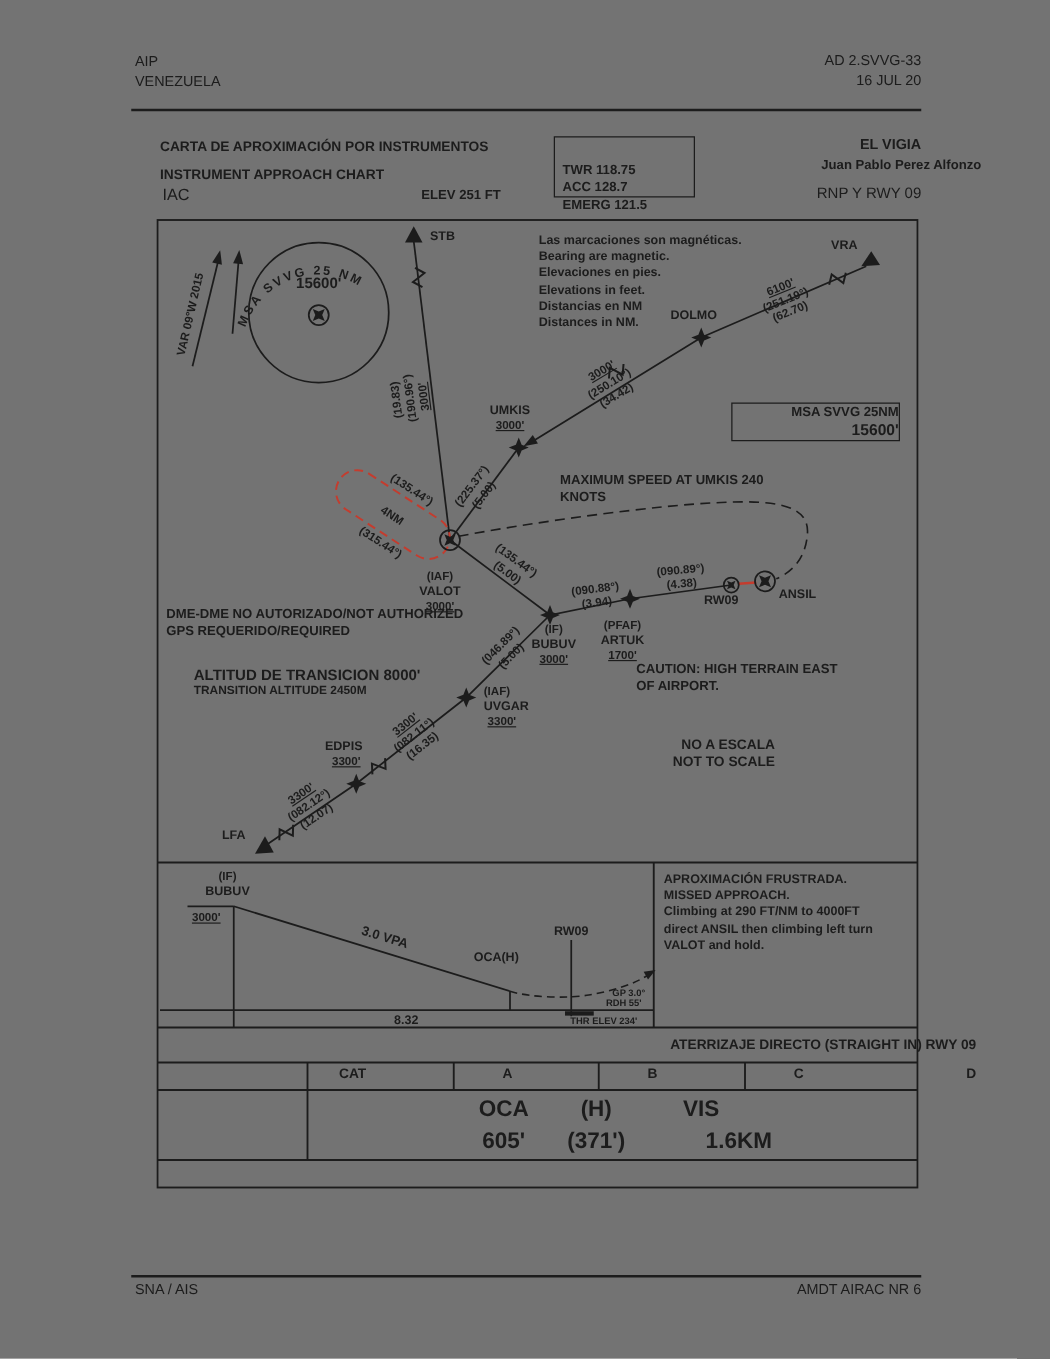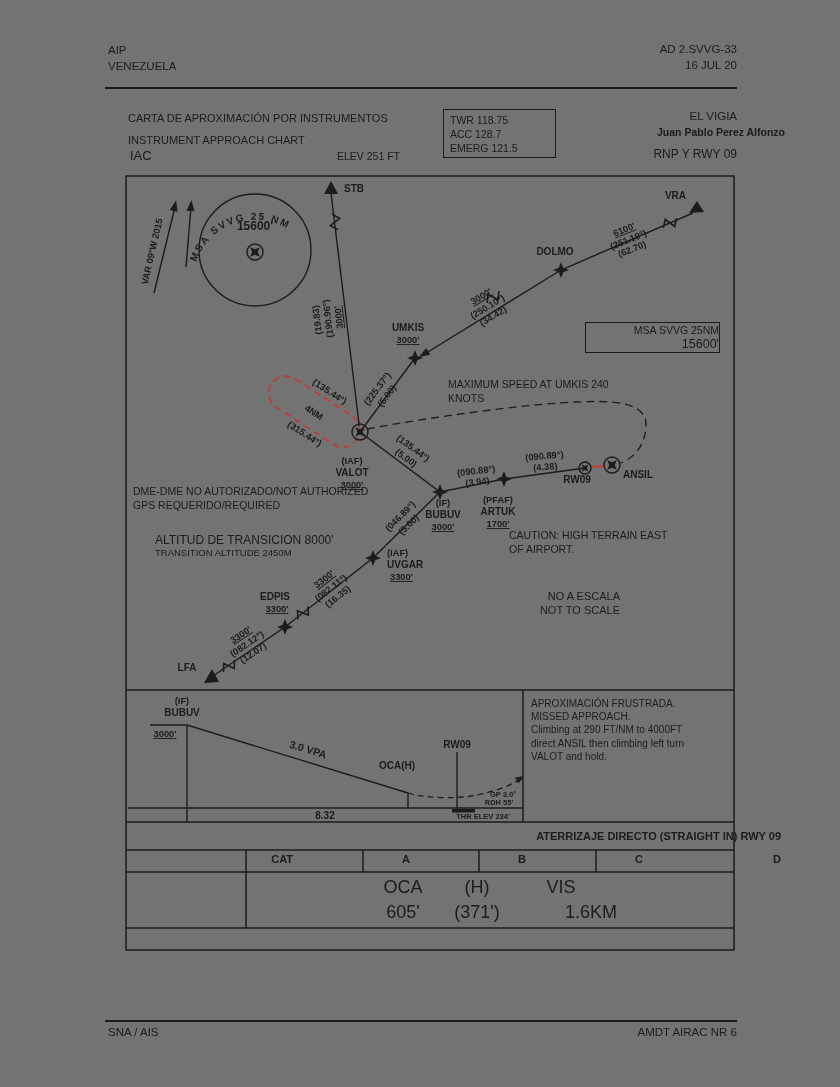--- a/index.html
+++ b/index.html
@@ -1,19 +1,19 @@
 <!DOCTYPE html>
 <html><head>
 <meta charset="utf-8">
 <style>
   html,body{margin:0;padding:0;background:#e8e8e8;}
   #page{position:relative;width:840px;height:1087px;background:#737373;
         font-family:"Liberation Sans",sans-serif;color:#1c1c1c;overflow:hidden;}
   .abs{position:absolute;}
-  .b{font-weight:400;}
+  .b{font-weight:700;}
   .sb{font-weight:600;padding-left:48px;}
   .rt{text-align:right;}
   .ctr{text-align:right;}
   .rule{position:absolute;height:2px;background:#1c1c1c;}
   .box{position:absolute;border:1.5px solid #1c1c1c;box-sizing:border-box;}
   svg text{font-family:"Liberation Sans",sans-serif;fill:#1c1c1c;}
   svg .fix{font-size:10px;font-weight:700;}
   svg .lbl{font-size:9.3px;font-weight:600;}
   svg .sm{font-size:7.5px;font-weight:600;}
   svg .u{text-decoration:underline;}
@@ -30,21 +30,21 @@
   <div class="abs" style="left:108px;top:60px;font-size:11.5px">VENEZUELA</div>
   <div class="abs rt" style="left:500px;top:43px;width:237px;font-size:11.5px">AD 2.SVVG-33</div>
   <div class="abs rt" style="left:500px;top:59px;width:237px;font-size:11.5px">16 JUL 20</div>
   <div class="rule" style="left:105px;top:87px;width:632px"></div>
 
   <div class="abs b" style="left:128px;top:112px;font-size:11px">CARTA DE APROXIMACIÓN POR INSTRUMENTOS</div>
   <div class="abs b" style="left:128px;top:134px;font-size:11px">INSTRUMENT APPROACH CHART</div>
   <div class="abs" style="left:130px;top:148px;font-size:13px">IAC</div>
   <div class="abs b" style="left:337px;top:150px;font-size:10.5px">ELEV 251 FT</div>
 
-  <div class="box" style="left:443px;top:109px;width:113px;height:49px;padding:3px 6px">
+  <div class="box" style="left:443px;top:109px;width:113px;height:49px;padding:19px 6px">
     <div class="b" style="font-size:10.5px;line-height:14px">TWR 118.75</div>
     <div class="b" style="font-size:10.5px;line-height:14px">ACC 128.7</div>
     <div class="b" style="font-size:10.5px;line-height:14px">EMERG 121.5</div>
   </div>
 
   <div class="abs rt b" style="left:480px;top:110px;width:257px;font-size:11.5px">EL VIGIA</div>
   <div class="abs rt sb" style="left:480px;top:126px;width:257px;font-size:10.5px">Juan Pablo Perez Alfonzo</div>
   <div class="abs rt" style="left:480px;top:147px;width:257px;font-size:12px">RNP Y RWY 09</div>
 
   <svg class="abs" style="left:125px;top:175px" width="610" height="777" viewBox="0 0 610 777">
@@ -236,20 +236,28 @@
       <text style="font-size:10.5px;font-weight:600" x="0" y="0" text-anchor="middle">3.0 VPA</text>
     </g>
     <text style="font-size:10px;font-weight:600" x="272" y="594" text-anchor="middle">OCA(H)</text>
     <text style="font-size:10px;font-weight:600" x="332" y="573" text-anchor="middle">RW09</text>
     <text class="sm" x="378" y="622" text-anchor="middle">GP 3.0°</text>
     <text class="sm" x="374" y="630" text-anchor="middle">RDH 55'</text>
     <text style="font-size:10px;font-weight:600" x="200" y="644" text-anchor="middle">8.32</text>
     <text class="sm" x="358" y="644" text-anchor="middle">THR ELEV 234'</text>
   </svg>
 
+  <div class="abs sb" style="left:383px;top:186px;width:180px;font-size:10px;line-height:13.2px">
+    <div>Las marcaciones son magnéticas.</div>
+    <div>Bearing are magnetic.</div>
+    <div>Elevaciones en pies.</div>
+    <div>Elevations in feet.</div>
+    <div>Distancias en NM</div>
+    <div>Distances in NM.</div>
+  </div>
 
   <div class="box" style="left:585px;top:322px;width:135px;height:31px">
     <div class="ctr b" style="font-size:10.5px;line-height:14px">MSA SVVG 25NM</div>
     <div class="ctr b" style="font-size:12.5px;line-height:14px">15600'</div>
   </div>
 
   <div class="abs b" style="left:448px;top:378px;width:200px;font-size:10.5px;line-height:13.5px">
     <div>MAXIMUM SPEED AT UMKIS 240</div>
     <div>KNOTS</div>
   </div>

